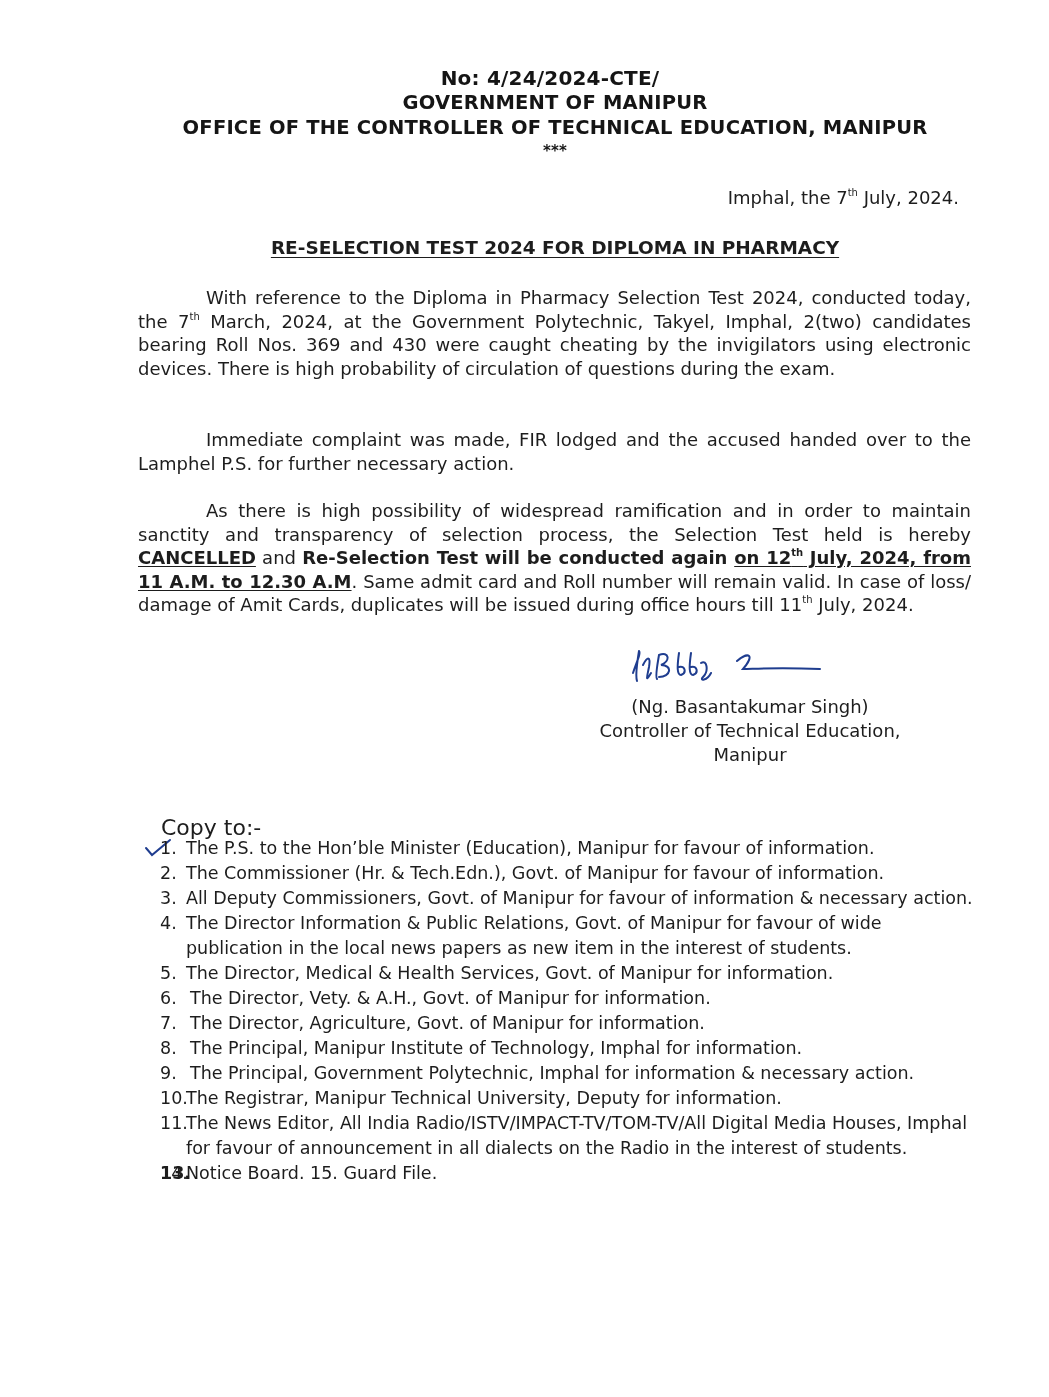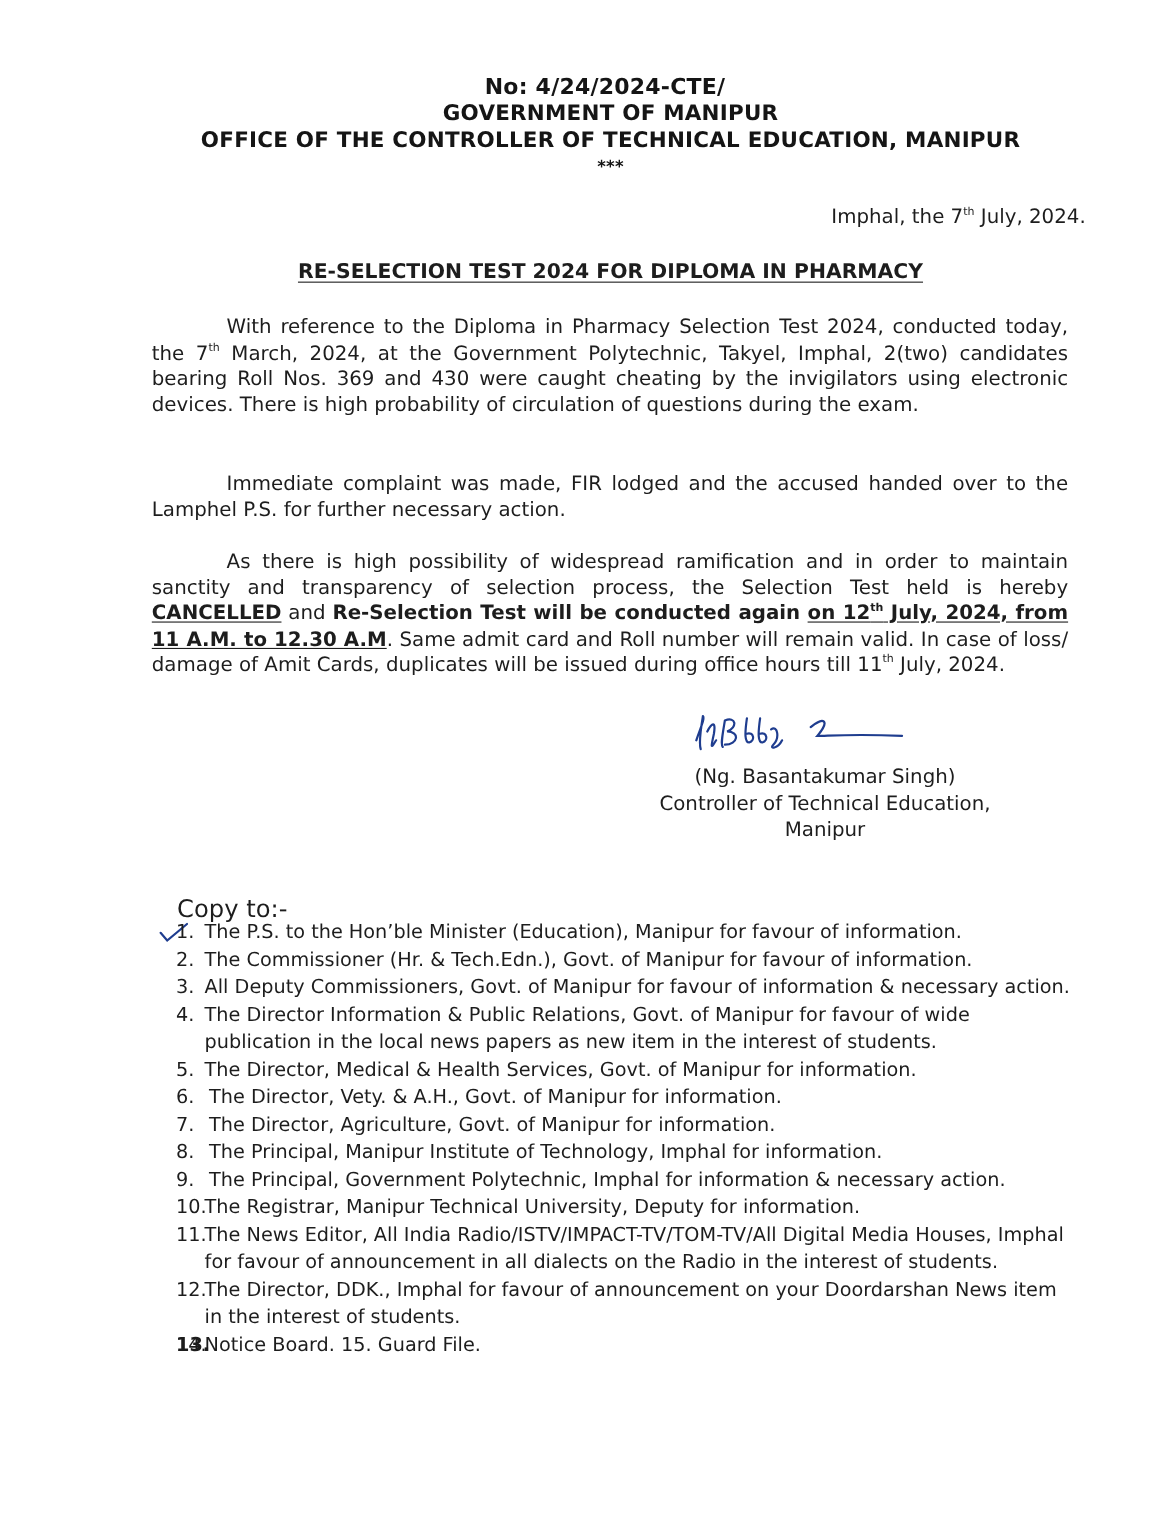--- a/index.html
+++ b/index.html
@@ -5,21 +5,21 @@
   html, body { margin: 0; padding: 0; background: #ffffff; }
   body {
     width: 1049px; height: 1397px; position: relative; overflow: hidden;
     font-family: "DejaVu Sans", sans-serif; color: #1d1d1d;
   }
   .hdr { position: absolute; left: 0; width: 1100px; text-align: center; font-weight: bold; font-size: 19.5px; letter-spacing: 0.2px; color:#151515; }
   .hdr.no { top: 66px; left: 0; width: 1100px; font-size: 20px; }
   .hdr.gov { top: 91px; width: 1110px; }
   .hdr.office { top: 116px; width: 1110px; font-size: 19.5px; }
   .hdr.stars { top: 142px; width: 1110px; font-size: 15px; }
-  .date { position: absolute; top: 187px; right: 62px; font-size: 18px; margin-left: 16px; }
+  .date { position: absolute; top: 187px; right: 90px; font-size: 18px; margin-left: 16px; }
   sup { font-size: 10px; vertical-align: 8px; line-height: 0; }
   .title { position: absolute; top: 237px; left: 0; width: 1110px; text-align: center; font-weight: bold; font-size: 18.5px; text-decoration: underline; text-underline-offset: 3px; }
   .para { position: absolute; left: 138px; width: 833px; font-size: 18px; line-height: 23.5px; text-align: justify; text-indent: 68px; }
   .p1 { top: 286px; }
   .p2 { top: 428px; }
   .p3 { top: 499px; }
   .b { font-weight: bold; }
   .u { text-decoration: underline; text-underline-offset: 2px; }
   .sig { position: absolute; left: 625px; top: 643px; width: 200px; height: 45px; }
   .signame { position: absolute; left: 560px; width: 380px; text-align: center; font-size: 18px; line-height: 24px; }
@@ -70,16 +70,15 @@
   <li><span class="num">2.</span><span>The Commissioner (Hr. &amp; Tech.Edn.), Govt. of Manipur for favour of information.</span></li>
   <li><span class="num">3.</span><span>All Deputy Commissioners, Govt. of Manipur for favour of information &amp; necessary action.</span></li>
   <li><span class="num">4.</span><span>The Director Information &amp; Public Relations, Govt. of Manipur for favour of wide publication in the local news papers as new item in the interest of students.</span></li>
   <li><span class="num">5.</span><span>The Director, Medical &amp; Health Services, Govt. of Manipur for information.</span></li>
   <li class="wide"><span class="num">6.</span><span>The Director, Vety. &amp; A.H., Govt. of Manipur for information.</span></li>
   <li class="wide"><span class="num">7.</span><span>The Director, Agriculture, Govt. of Manipur for information.</span></li>
   <li class="wide"><span class="num">8.</span><span>The Principal, Manipur Institute of Technology, Imphal for information.</span></li>
   <li class="wide"><span class="num">9.</span><span>The Principal, Government Polytechnic, Imphal for information &amp; necessary action.</span></li>
   <li><span class="num">10.</span><span>The Registrar, Manipur Technical University, Deputy for  information.</span></li>
   <li><span class="num">11.</span><span>The News Editor, All India Radio/ISTV/IMPACT-TV/TOM-TV/All Digital Media Houses, Imphal for favour of announcement in all dialects  on the Radio in the interest of students.</span></li>
-  <li><span class="num">12.</span><span>The Director, DDK., Imphal for favour of announcement on your Doordarshan News item in the interest of students.</span></li>
   <li class="two"><span class="num">13.</span></li>
   <li><span class="num">14.</span><span>Notice Board.  15.  Guard File.</span></li>
 </ul>
 
 </body></html>

